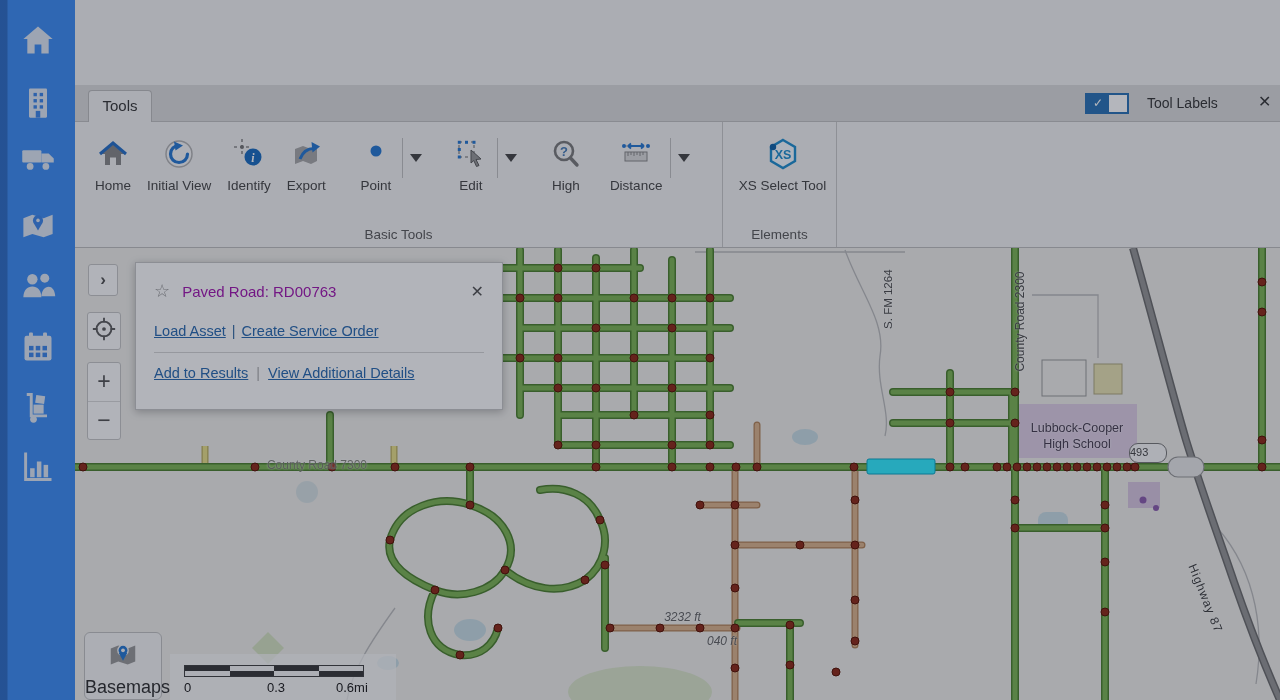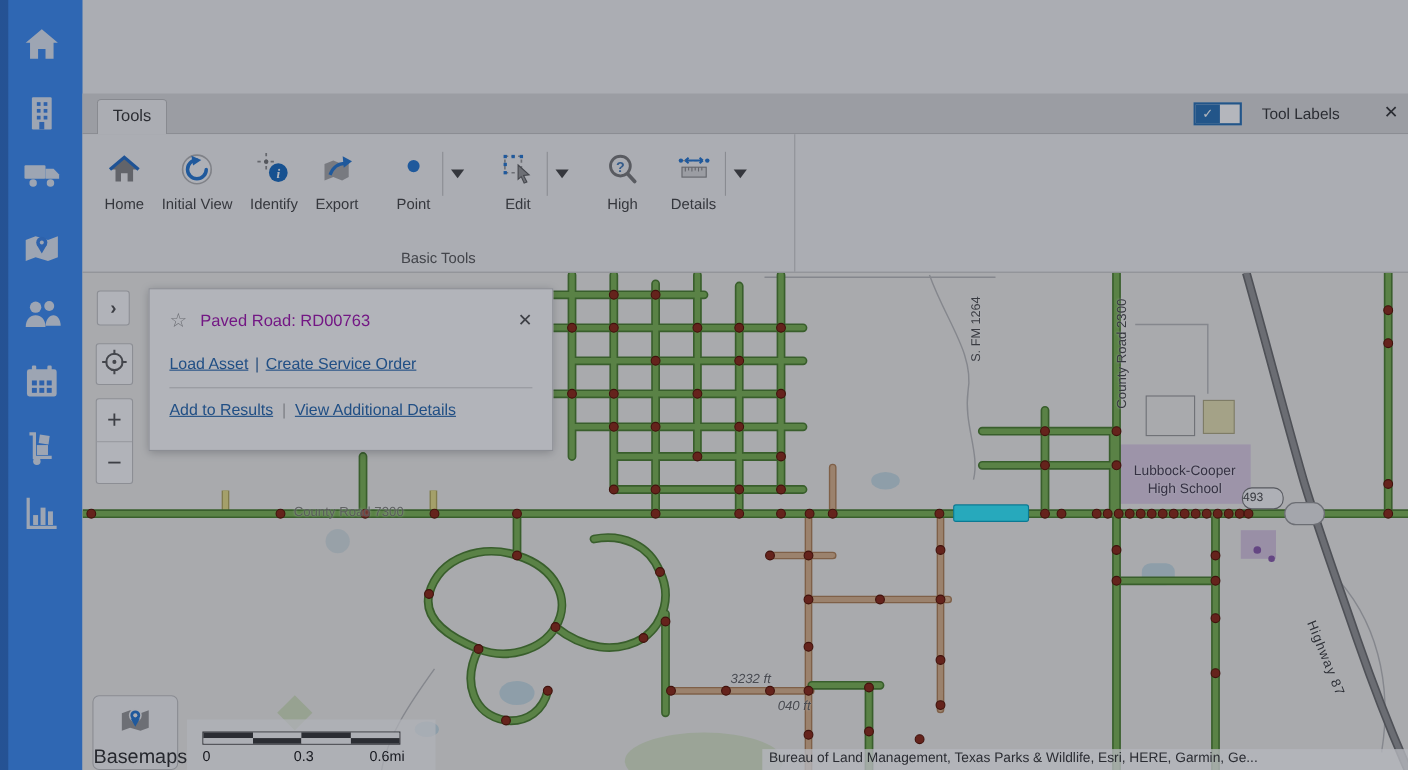--- a/index.html
+++ b/index.html
@@ -333,28 +333,41 @@
           <span class="ticon">
               <svg viewBox="0 0 34 32" width="34" height="32">
                 <circle cx="5" cy="8" r="2" fill="#2a7ad2"></circle>
                 <circle cx="29" cy="8" r="2" fill="#2a7ad2"></circle>
                 <line x1="7" y1="8" x2="27" y2="8" stroke="#9a9a9a" stroke-width="1.2" stroke-dasharray="3 2"></line>
                 <path d="M9 8 H25 M9 8 l3 -2.5 M9 8 l3 2.5 M25 8 l-3 -2.5 M25 8 l-3 2.5" stroke="#2a7ad2" stroke-width="1.8" fill="none"></path>
                 <rect x="6" y="14" width="22" height="9" fill="#dcdcdc" stroke="#8a8a8a"></rect>
                 <path d="M9 14 v4 M12 14 v3 M15 14 v4 M18 14 v3 M21 14 v4 M24 14 v3" stroke="#8a8a8a" stroke-width="1"></path>
               </svg>
             </span>
-          <span class="tlabel">Details</span>
+          <span class="tlabel">Distance</span>
         </div>
         <div class="split">
             <span class="caret"></span>
           </div>
         <div class="rgroup-label">Basic Tools</div>
       </div>
 
+      <div class="rgroup" style="width:114px; justify-content:center">
+        <div class="tool">
+          <span class="ticon">
+              <svg viewBox="0 0 34 34" width="34" height="34">
+                <polygon points="17,3 29,10 29,24 17,31 5,24 5,10" fill="#f5fbff" stroke="#2390cf" stroke-width="2.4"></polygon>
+                <text x="17" y="21.5" text-anchor="middle" font-size="12.5" font-weight="bold" fill="#2390cf">XS</text>
+                <circle cx="7" cy="10" r="3.2" fill="#1565a8"></circle>
+              </svg>
+            </span>
+          <span class="tlabel">XS Select Tool</span>
+        </div>
+        <div class="rgroup-label">Elements</div>
+      </div>
     </div>
 
     <div class="map">
       <svg class="canvas" viewBox="75 248 1205 452" width="1205" height="452">
         <defs>
           <path id="gr" d="M75 467 H1280 M495 268 H640 M495 298 H730 M520 328 H730 M495 358 H710 M520 388 H730 M558 415 H710 M558 445 H730 M495 268 V358 M520 250 V415 M558 250 V445 M596 258 V467 M634 250 V415 M672 260 V467 M710 250 V445 M330 415 V467 M390 540 C400 505 440 495 470 505 C505 516 520 545 505 570 C492 592 460 600 435 590 C405 578 385 562 390 540 M470 505 V467 M505 570 C530 590 560 595 585 580 C605 565 610 540 600 520 C590 495 565 485 540 490 M435 590 C420 620 430 650 460 655 C480 657 494 645 498 628 M605 558 V648 M738 623 H800 M790 623 V700 M893 392 H1015 M893 423 H1015 M950 373 V467 M1015 248 V700 M1012 392 V467 M1105 467 V700 M1015 528 H1105 M1262 248 V467"></path>
           <path id="tn" d="M735 470 V700 M757 425 V467 M700 505 H757 M610 628 H737 M737 545 H862 M855 470 V645"></path>
           <path id="pl" d="M205 446 V467 M394 446 V467 M1152 467 H1202"></path>
           <path id="hw" d="M1133 248 C1152 315 1170 385 1186 440 C1202 492 1218 535 1234 582 C1250 628 1264 664 1280 700"></path>
         </defs>
@@ -557,18 +570,17 @@
               <div class="c-dark"></div>
             </div>
         </div>
         <div class="sb-labels">
           <span class="sb0">0</span>
           <span class="sb03">0.3</span>
           <span class="sb06">0.6mi</span>
         </div>
       </div>
 
-      <div class="attribution">Bureau of Land Management, Texas Parks &amp; Wildlife, Esri, HERE, Garmin, Ge...</div>
     </div>
   </div>
 </div>
 
 <div class="dim"></div>
 
 </body></html>

